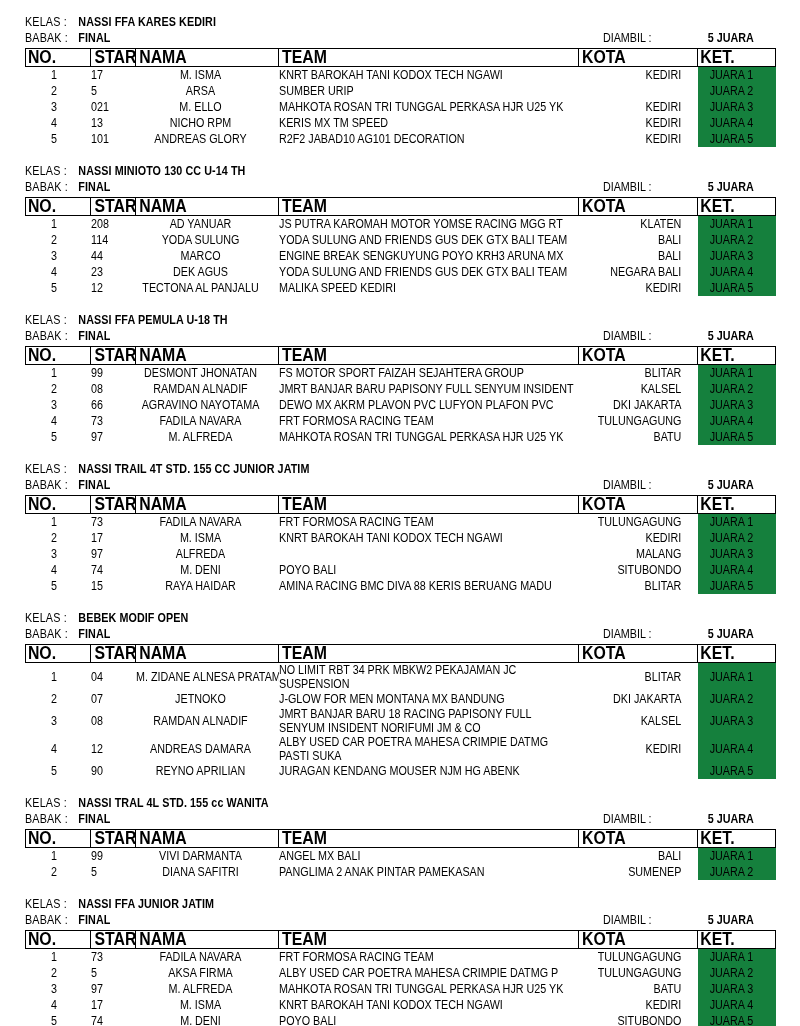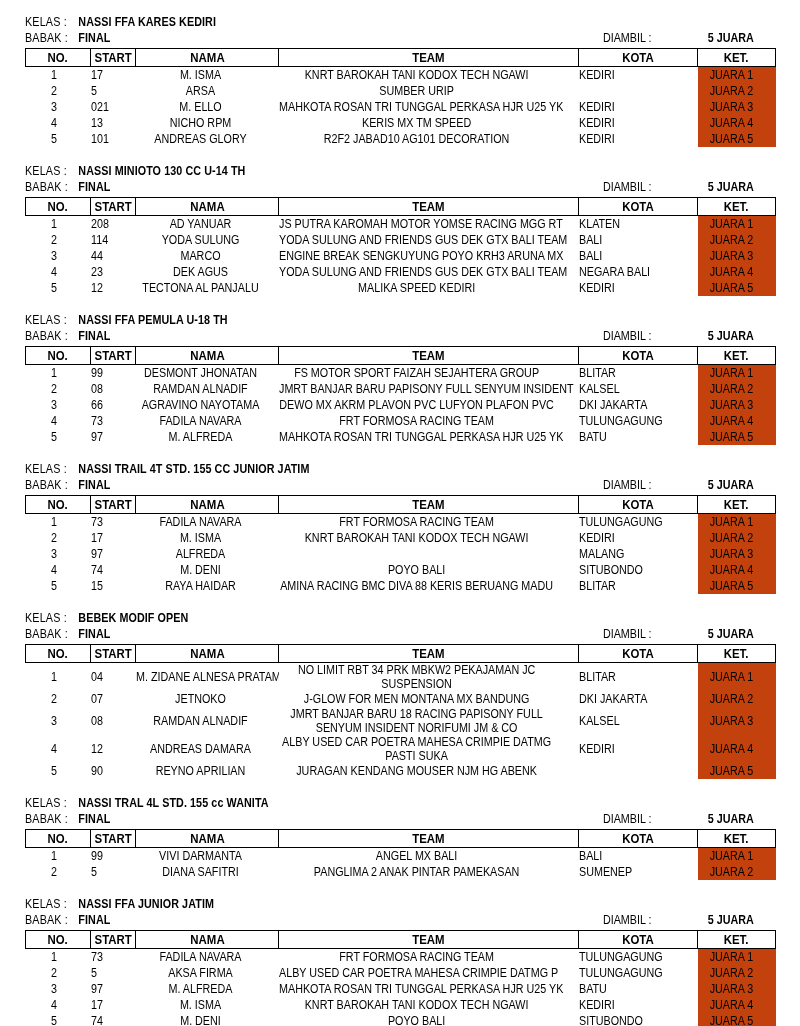--- a/index.html
+++ b/index.html
@@ -79,24 +79,24 @@
     padding: 0;
     margin: 0;
     vertical-align: middle;
     font-size: 12.5px;
     line-height: 15px;
     overflow: hidden;
     white-space: nowrap;
   }
   table.results thead th {
     border: 1.4px solid #000;
-    text-align: center;
+    text-align: left;
     font-weight: bold;
     height: 17px;
-    font-size: 13px;
+    font-size: 18px;
   }
   table.results thead th > span {
     display: inline-block;
     transform: scaleX(0.88);
     transform-origin: center center;
   }
   table.results tbody td {
     border: none;
     height: 16px;
     font-weight: normal;
@@ -121,29 +121,29 @@
   col.w-no    { width: 65px; }
   col.w-start { width: 45px; }
   col.w-nama  { width: 143px; }
   col.w-team  { width: 300px; }
   col.w-kota  { width: 119px; }
   col.w-ket   { width: 78px; }
 
   td.c-no    { text-align: center; }
   td.c-start { text-align: left; }
   td.c-nama  { text-align: center; padding-left: 4px; }
-  td.c-team  { text-align: center; padding-left: 5px; }
-  td.c-kota  { text-align: left; padding-left: 4px; }
+  td.c-team  { text-align: left; padding-left: 5px; }
+  td.c-kota  { text-align: right; padding-left: 4px; }
   td.c-ket   { text-align: center; }
   td.c-ket > span { transform-origin: center center; }
 
   
   td.c-team { position: relative; }
   td.c-kota { background: #ffffff; position: relative; z-index: 2; }
-  td.c-ket  { background: #c2410c; position: relative; z-index: 2; }
+  td.c-ket  { background: #15803d; position: relative; z-index: 2; }
   td.c-team > span { position: relative; z-index: 1; width: 320px; }
   td.c-nama > span { width: 150px; }
 
   .gap-sm { height: 14px; }
   .gap-md { height: 16px; }
 </style>
 </head>
 <body>
 
 <div class="page">

